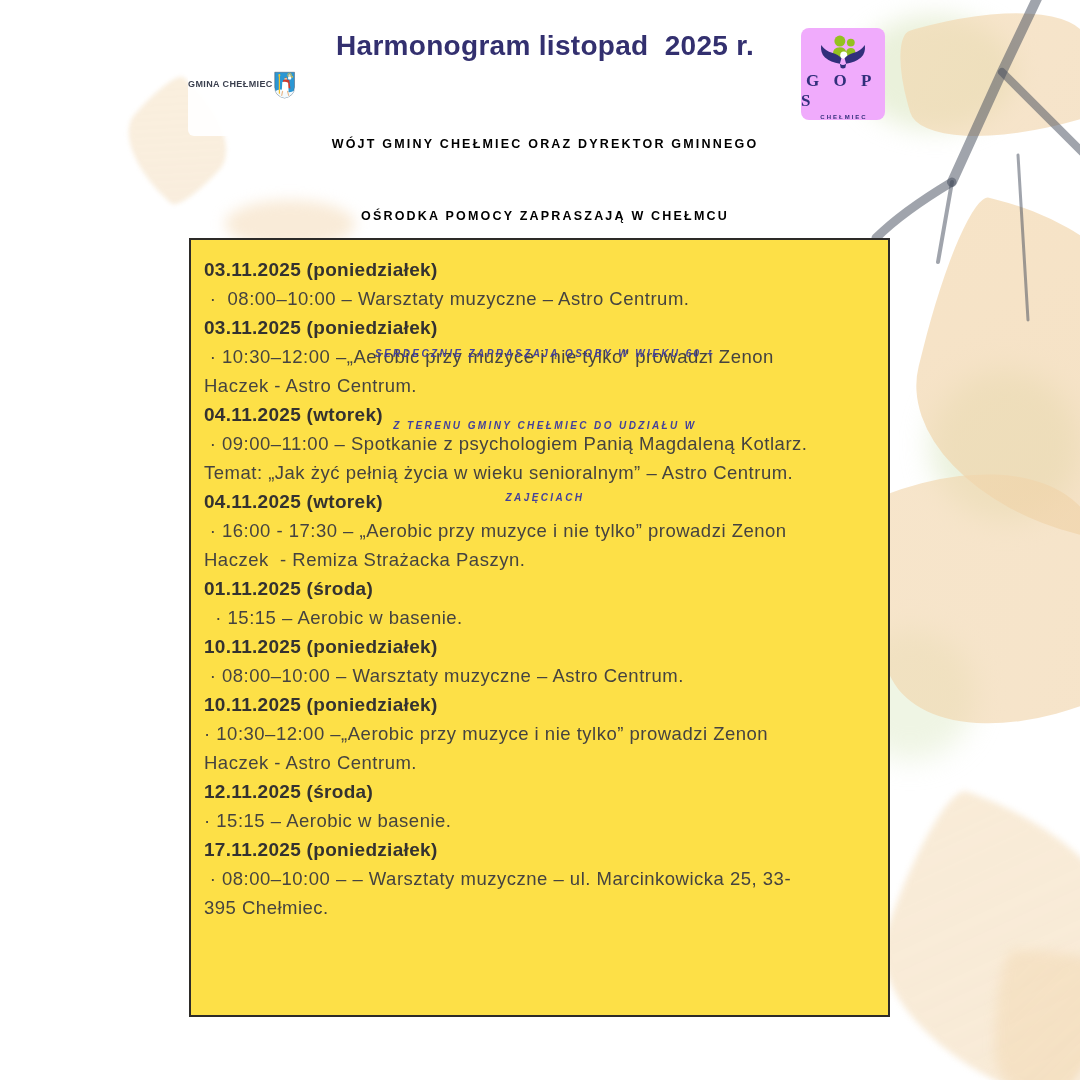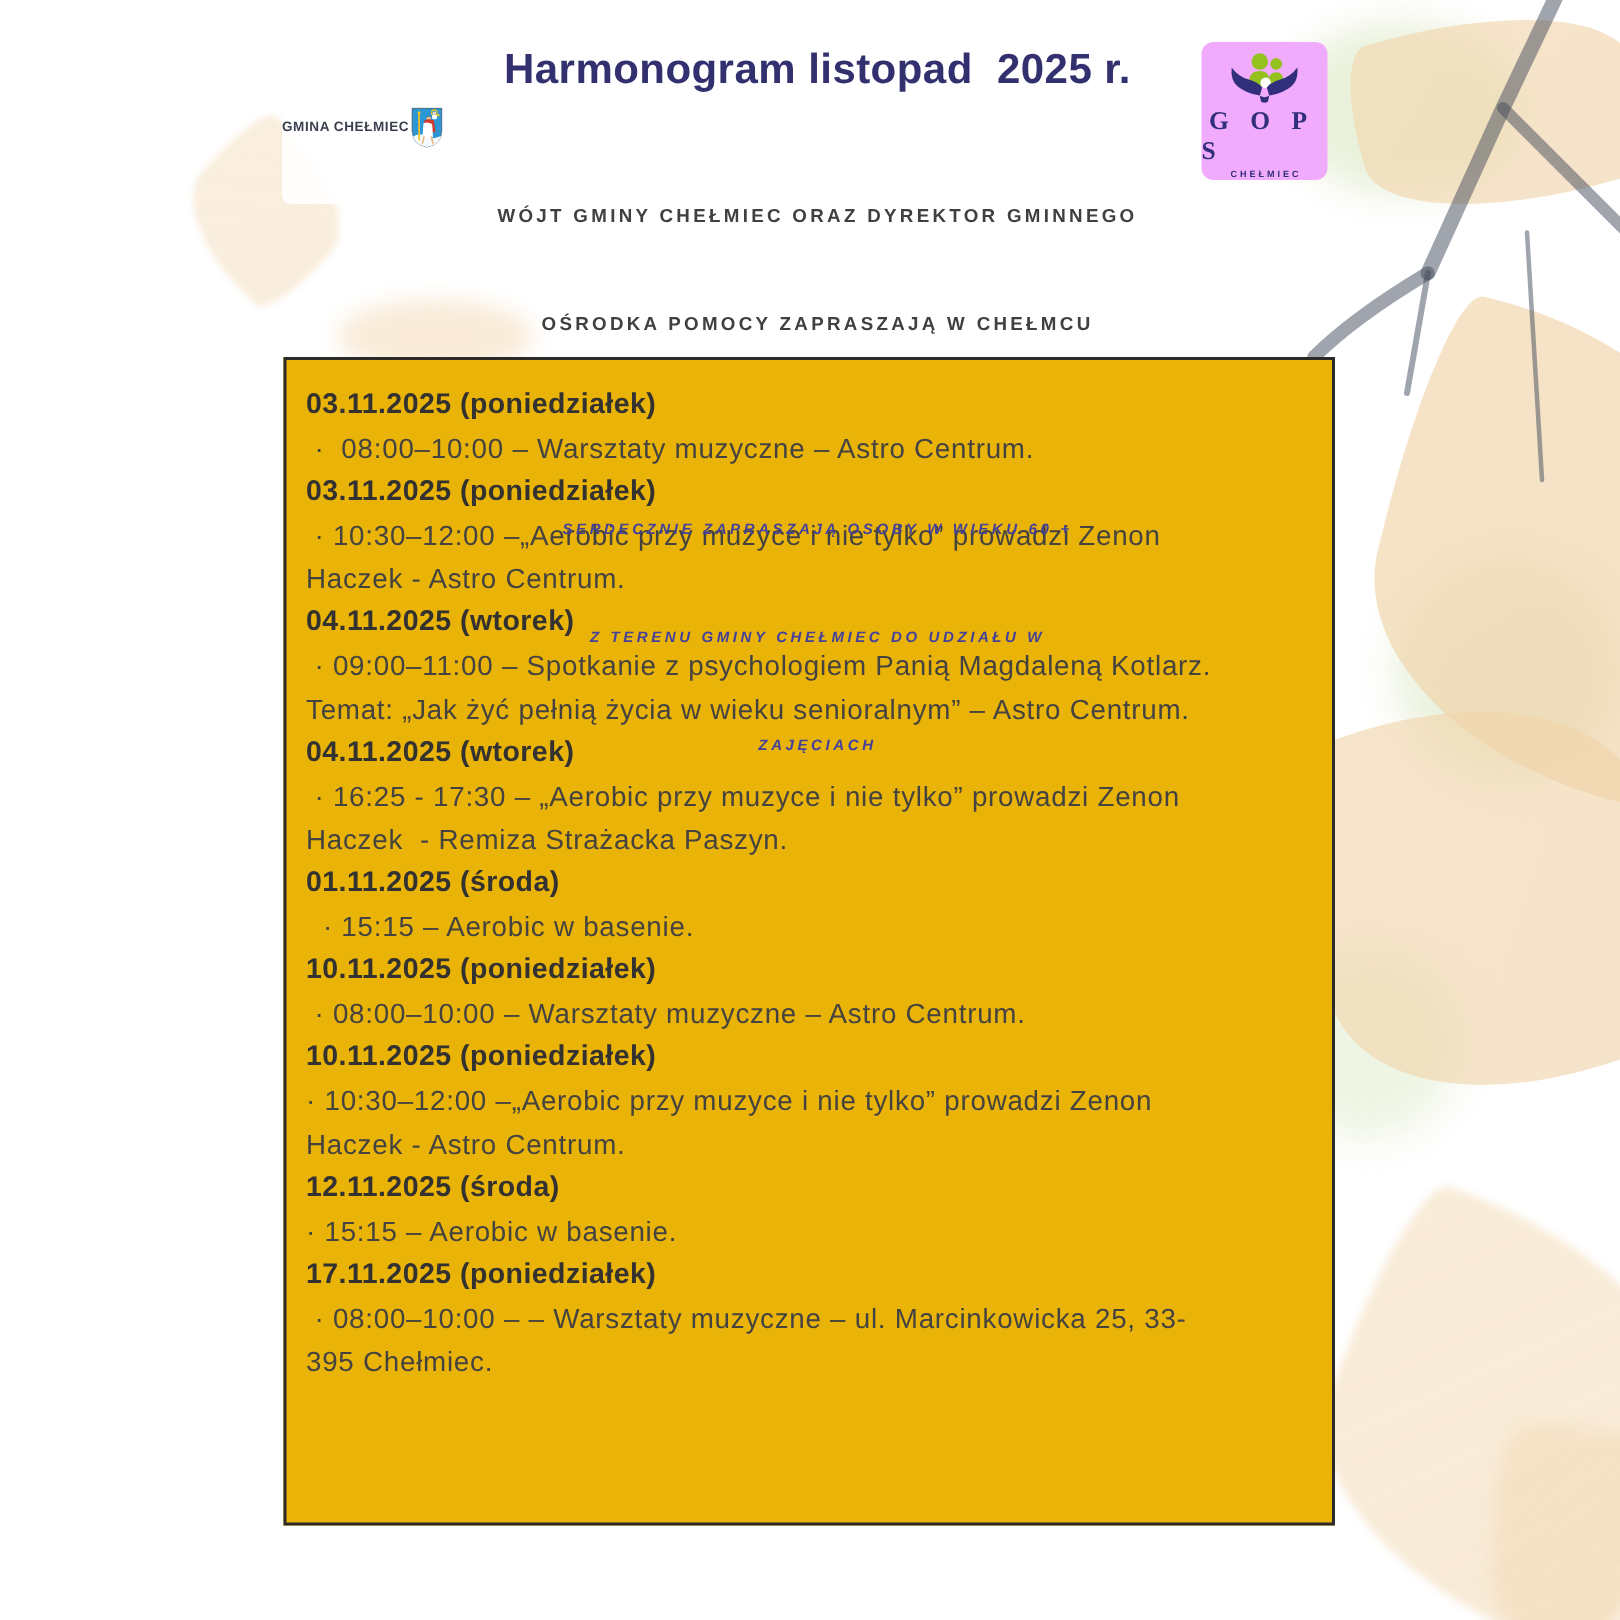--- a/index.html
+++ b/index.html
@@ -39,31 +39,31 @@
   }
   .gops-sub{
     font-size:6px;font-weight:bold;letter-spacing:2px;color:#312f7b;margin-top:3px;text-indent:2px;
   }
   .head-text{position:absolute;left:280px;top:0;width:530px;text-align:center;}
   .poster-title{
     margin-top:30px;font-size:28px;font-weight:bold;color:#33306f;
     letter-spacing:0.3px;white-space:pre;
   }
   .organizer{
-    margin-top:22px;font-size:12.5px;font-weight:bold;color:#404040;
+    margin-top:22px;font-size:12.5px;font-weight:bold;color:#000000;
     letter-spacing:2.2px;line-height:24px;white-space:pre;
   }
   .invite{
     margin-top:18px;font-size:10px;font-weight:bold;font-style:italic;color:#44419b;
     letter-spacing:2.4px;line-height:24px;white-space:pre;
   }
   
   .schedule-panel{
     position:absolute;left:189px;top:238px;width:701px;height:779px;z-index:2;
-    background:#eab308;border:2px solid #2d2b28;box-sizing:border-box;
+    background:#fde047;border:2px solid #2d2b28;box-sizing:border-box;
     padding:15px 12px 0 13px;
   }
   .sch-line{
     font-size:18.5px;line-height:29px;color:#454340;letter-spacing:0.5px;white-space:pre;
   }
   .sch-line.bold{
     font-weight:bold;color:#343230;letter-spacing:0.3px;font-size:19px;
   }
 </style>
 </head>
@@ -146,21 +146,21 @@
   <div id="schedule-list">
       <div class="sch-line bold">03.11.2025 (poniedziałek)</div>
       <div class="sch-line"> ·  08:00–10:00 – Warsztaty muzyczne – Astro Centrum.</div>
       <div class="sch-line bold">03.11.2025 (poniedziałek)</div>
       <div class="sch-line"> · 10:30–12:00 –„Aerobic przy muzyce i nie tylko” prowadzi Zenon</div>
       <div class="sch-line">Haczek - Astro Centrum.</div>
       <div class="sch-line bold">04.11.2025 (wtorek)</div>
       <div class="sch-line"> · 09:00–11:00 – Spotkanie z psychologiem Panią Magdaleną Kotlarz.</div>
       <div class="sch-line">Temat: „Jak żyć pełnią życia w wieku senioralnym” – Astro Centrum.</div>
       <div class="sch-line bold">04.11.2025 (wtorek)</div>
-      <div class="sch-line"> · 16:25 - 17:30 – „Aerobic przy muzyce i nie tylko” prowadzi Zenon</div>
+      <div class="sch-line"> · 16:00 - 17:30 – „Aerobic przy muzyce i nie tylko” prowadzi Zenon</div>
       <div class="sch-line">Haczek  - Remiza Strażacka Paszyn.</div>
       <div class="sch-line bold">01.11.2025 (środa)</div>
       <div class="sch-line">  · 15:15 – Aerobic w basenie.</div>
       <div class="sch-line bold">10.11.2025 (poniedziałek)</div>
       <div class="sch-line"> · 08:00–10:00 – Warsztaty muzyczne – Astro Centrum.</div>
       <div class="sch-line bold">10.11.2025 (poniedziałek)</div>
       <div class="sch-line">· 10:30–12:00 –„Aerobic przy muzyce i nie tylko” prowadzi Zenon</div>
       <div class="sch-line">Haczek - Astro Centrum.</div>
       <div class="sch-line bold">12.11.2025 (środa)</div>
       <div class="sch-line">· 15:15 – Aerobic w basenie.</div>

